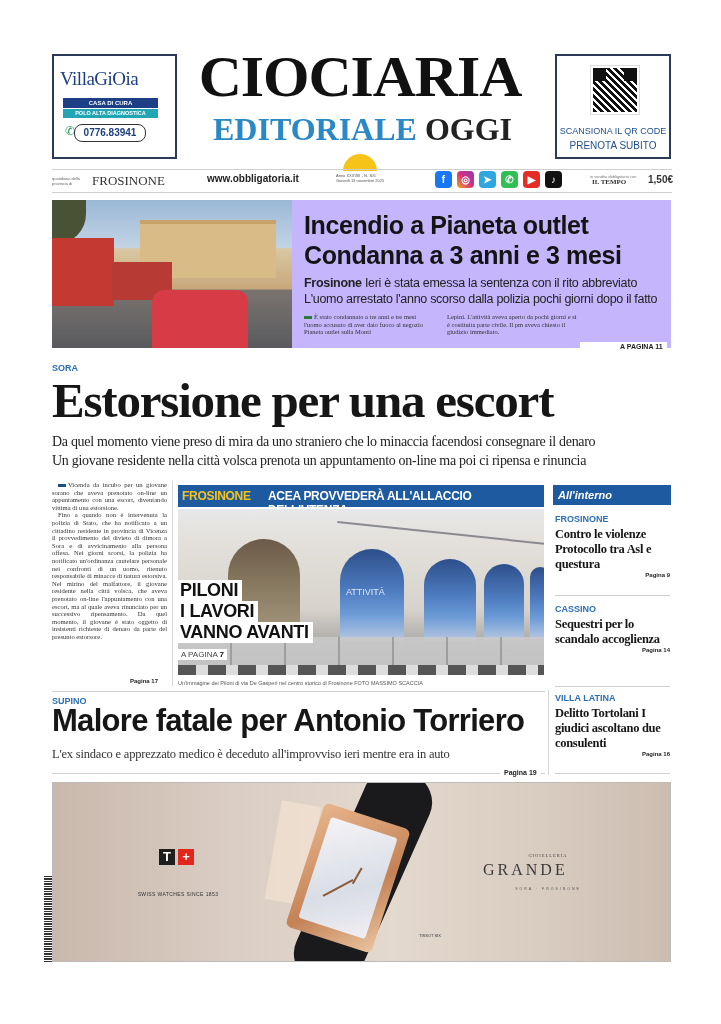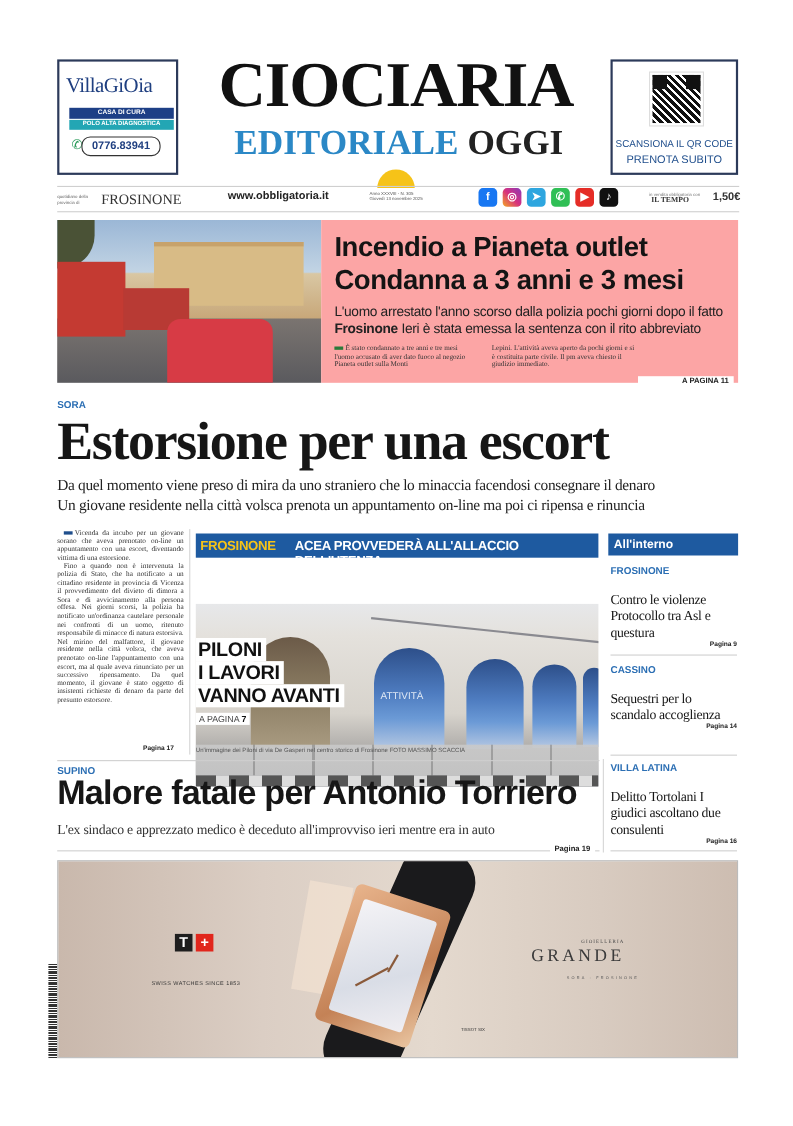--- a/index.html
+++ b/index.html
@@ -1,21 +1,21 @@
 <!DOCTYPE html>
 <html><head>
 <meta charset="utf-8">
 <style>
   * { box-sizing: border-box; margin: 0; padding: 0; }
   body { width: 721px; height: 1024px; background: #ffffff; position: relative; overflow: hidden; font-family: "Liberation Sans", sans-serif; color: #1a1a1a; }
   .abs { position: absolute; }
 
   
   .ad-box { border: 2px solid #2c3a5a; background: #fff; }
-  #villa-ad { left: 52px; top: 54px; width: 110px; height: 105px; }
+  #villa-ad { left: 52px; top: 54px; width: 125px; height: 105px; }
   #villa-ad .logo { position: absolute; left: 6px; top: 12px; font-family: "Liberation Serif", serif; font-size: 19px; color: #1f3f80; letter-spacing: -0.5px; }
   #villa-ad .bar1 { position: absolute; left: 9px; top: 42px; width: 95px; height: 10px; background: #1d3f86; color: #fff; font-size: 6px; font-weight: bold; text-align: center; line-height: 10px; }
   #villa-ad .bar2 { position: absolute; left: 9px; top: 53px; width: 95px; height: 9px; background: #23a6b4; color: #fff; font-size: 5.5px; font-weight: bold; text-align: center; line-height: 9px; }
   #villa-ad .phone { position: absolute; left: 20px; top: 68px; width: 72px; height: 18px; border: 1.5px solid #333; border-radius: 8px; font-size: 10px; font-weight: bold; text-align: center; line-height: 15px; color: #1f3f80; }
   #villa-ad .phone-icon { position:absolute; left: 11px; top: 68px; font-size: 12px; color: #2a9a5a; }
 
   #qr-ad { left: 555px; top: 54px; width: 116px; height: 105px; }
   #qr-ad .qr { position: absolute; left: 34px; top: 10px; width: 48px; height: 48px;
     background:
       linear-gradient(90deg, #111 0 30%, transparent 30% 70%, #111 70%) 0 0/100% 30% no-repeat,
@@ -43,21 +43,21 @@
   #infobar .price { position: absolute; left: 596px; top: 3px; font-size: 10px; font-weight: bold; color: #333; }
 
   
   #fire-photo { left: 52px; top: 200px; width: 240px; height: 148px; overflow: hidden; background: linear-gradient(180deg, #9bb7d6 0%, #c2d4e4 32%, #d9c7a3 33%, #c8a87a 60%, #7a7470 61%, #5a5a5e 100%); }
   #fire-photo .bldg { position: absolute; left: 88px; top: 20px; width: 136px; height: 58px; background: #d8bb86; border-top: 4px solid #c7a26b; }
   #fire-photo .truck1 { position: absolute; left: 0; top: 38px; width: 62px; height: 68px; background: #c43a32; }
   #fire-photo .truck2 { position: absolute; left: 60px; top: 62px; width: 60px; height: 38px; background: #b83a34; }
   #fire-photo .car { position: absolute; left: 100px; top: 90px; width: 96px; height: 58px; background: #d73b45; border-radius: 12px 12px 0 0; }
   #fire-photo .tree { position: absolute; left: 0; top: 0; width: 34px; height: 44px; background: #4a5236; border-radius: 0 0 30px 0; }
 
-  #yellow-box { left: 292px; top: 200px; width: 379px; height: 148px; background: #fca5a5; }
+  #yellow-box { left: 292px; top: 200px; width: 379px; height: 148px; background: #c4b5fd; }
   #yellow-box .h1 { position: absolute; left: 12px; top: 10px; font-size: 25px; font-weight: bold; line-height: 30px; color: #141414; letter-spacing: -0.4px; }
   #yellow-box .deck { position: absolute; left: 12px; top: 75px; font-size: 12.5px; line-height: 16px; color: #222; letter-spacing: -0.3px; }
   #yellow-box .deck b { font-weight: bold; }
   #yellow-box .col { position: absolute; top: 113px; font-family: "Liberation Serif", serif; font-size: 6.5px; line-height: 7.5px; color: #333; width: 130px; }
   #yellow-box .col1 { left: 12px; }
   #yellow-box .col2 { left: 155px; }
   #yellow-box .dash { display:inline-block; width: 8px; height: 3px; background: #2a7a3a; vertical-align: middle; margin-right: 2px; }
   #apagina11 { left: 580px; top: 342px; background: #fff; padding: 0 4px 0 40px; font-size: 7px; font-weight: bold; color: #222; height: 10px; line-height: 10px; }
 
   
@@ -69,36 +69,36 @@
   #left-col { left: 52px; top: 481px; width: 115px; font-family: "Liberation Serif", serif; font-size: 6.6px; line-height: 7.6px; color: #333; text-align: justify; }
   #left-col p { text-indent: 6px; }
   #left-col .dash { display:inline-block; width: 8px; height: 3px; background: #1f4e8c; vertical-align: middle; margin-right: 2px; }
   #left-pag { left: 130px; top: 678px; font-size: 6px; font-weight: bold; color: #222; }
   .vline { position: absolute; width: 1px; background: #d5d5d5; }
 
   
   #piloni-banner { left: 178px; top: 485px; width: 366px; height: 22px; background: #1e5aa0; }
   #piloni-banner .city { position: absolute; left: 4px; top: 4px; font-size: 12px; font-weight: bold; color: #f6c318; letter-spacing: -0.3px; }
   #piloni-banner .txt { position: absolute; left: 90px; top: 4px; font-size: 12px; font-weight: bold; color: #fff; letter-spacing: -0.3px; }
-  #piloni-photo { left: 178px; top: 509px; width: 366px; height: 166px; overflow: hidden; background: linear-gradient(180deg, #e7e8ea 0%, #e4e1dc 18%, #d7d3cc 60%, #a9a7a5 82%, #797b80 100%); margin-top: 40px; }
+  #piloni-photo { left: 178px; top: 509px; width: 366px; height: 166px; overflow: hidden; background: linear-gradient(180deg, #e7e8ea 0%, #e4e1dc 18%, #d7d3cc 60%, #a9a7a5 82%, #797b80 100%); }
   .arch { position: absolute; background: linear-gradient(180deg, #2d4f8a 0%, #4e7cc0 45%, #6b9ad6 70%, #b6c8e2 100%); border-radius: 40px 40px 0 0; }
   #piloni-photo .rail { position: absolute; left: 160px; top: 0; width: 210px; height: 14px; border-bottom: 2px solid #8a8a90; transform: rotate(6deg); transform-origin: left; }
   #piloni-photo .fence { position: absolute; left: 0; top: 128px; width: 100%; height: 28px; background: repeating-linear-gradient(90deg, #c9c9c9 0 52px, #9e9e9e 52px 54px); opacity: 0.9; }
   #piloni-photo .road { position: absolute; left: 0; top: 156px; width: 100%; height: 10px; background: repeating-linear-gradient(90deg, #555 0 18px, #ddd 18px 30px); }
   #piloni-overlay { left: 178px; top: 580px; }
   #piloni-overlay .line { display: block; background: #fff; font-size: 18px; font-weight: bold; line-height: 21px; padding: 0 4px 0 2px; color: #111; width: max-content; letter-spacing: -0.3px; }
   #piloni-overlay .pg { display: inline-block; background: #fff; font-size: 8px; padding: 1px 3px; color: #444; margin-top: 2px; }
   #piloni-overlay .pg b { color: #111; }
   #piloni-caption { left: 178px; top: 680px; font-size: 5.5px; color: #555; }
 
   
-  #inside-header { left: 553px; top: 485px; width: 118px; height: 20px; background: #1e5aa0; color: #fff; font-size: 11px; font-weight: bold; line-height: 20px; padding-left: 5px; }
+  #inside-header { left: 553px; top: 485px; width: 118px; height: 20px; background: #1e5aa0; color: #fff; font-size: 11px; font-weight: bold; line-height: 20px; padding-left: 5px; font-style: italic; }
   .side-item { position: absolute; left: 555px; width: 115px; }
   .side-item .kick { font-size: 9px; font-weight: bold; color: #2c6fb4; }
-  .side-item .hd { font-family: "Liberation Serif", serif; font-weight: normal; font-size: 12.5px; line-height: 15px; color: #161616; margin-top: 14px; letter-spacing: -0.3px; }
+  .side-item .hd { font-family: "Liberation Serif", serif; font-weight: bold; font-size: 12.5px; line-height: 15px; color: #161616; margin-top: 3px; letter-spacing: -0.3px; }
   .side-item .pg { text-align: right; font-size: 6px; font-weight: bold; color: #222; margin-top: 0; }
   .side-sep { position: absolute; left: 555px; width: 115px; height: 1px; background: #cfcfcf; }
 
   
   #supino-kicker { left: 52px; top: 696px; font-size: 9px; font-weight: bold; color: #2c6fb4; }
   #supino-headline { left: 52px; top: 702px; font-family: Liberation Sans, sans-serif; font-size: 31px; line-height: 38px; color: #161616; letter-spacing: -0.7px; font-weight: bold; }
   #supino-deck { left: 52px; top: 746px; font-family: "Liberation Serif", serif; font-size: 12.5px; line-height: 16px; color: #333; letter-spacing: -0.2px; }
   #supino-pag { left: 500px; top: 769px; background: #fff; padding: 0 4px; font-size: 7px; font-weight: bold; color: #222; }
 
   
@@ -169,22 +169,22 @@
   <div class="truck1"></div>
   <div class="truck2"></div>
   <div class="car"></div>
 </div>
 <div id="yellow-box" class="abs">
   <div class="h1">
     <div>Incendio a Pianeta outlet</div>
     <div>Condanna a 3 anni e 3 mesi</div>
   </div>
   <div class="deck">
+    <div><b>Frosinone</b><span> Ieri è stata emessa la sentenza con il rito abbreviato</span></div>
     <div>L'uomo arrestato l'anno scorso dalla polizia pochi giorni dopo il fatto</div>
-    <div><b>Frosinone</b><span> Ieri è stata emessa la sentenza con il rito abbreviato</span></div>
   </div>
   <div class="col col1"><span class="dash"></span><span>È stato condannato a tre anni e tre mesi l'uomo accusato di aver dato fuoco al negozio Pianeta outlet sulla Monti</span></div>
   <div class="col col2">Lepini. L'attività aveva aperto da pochi giorni e si è costituita parte civile. Il pm aveva chiesto il giudizio immediato.</div>
 </div>
 <div id="apagina11" class="abs">A PAGINA 11</div>
 
 <div id="sora-kicker" class="abs">SORA</div>
 <div id="main-headline" class="abs">Estorsione per una escort</div>
 <div id="main-deck" class="abs">
   <div>Da quel momento viene preso di mira da uno straniero che lo minaccia facendosi consegnare il denaro</div>

